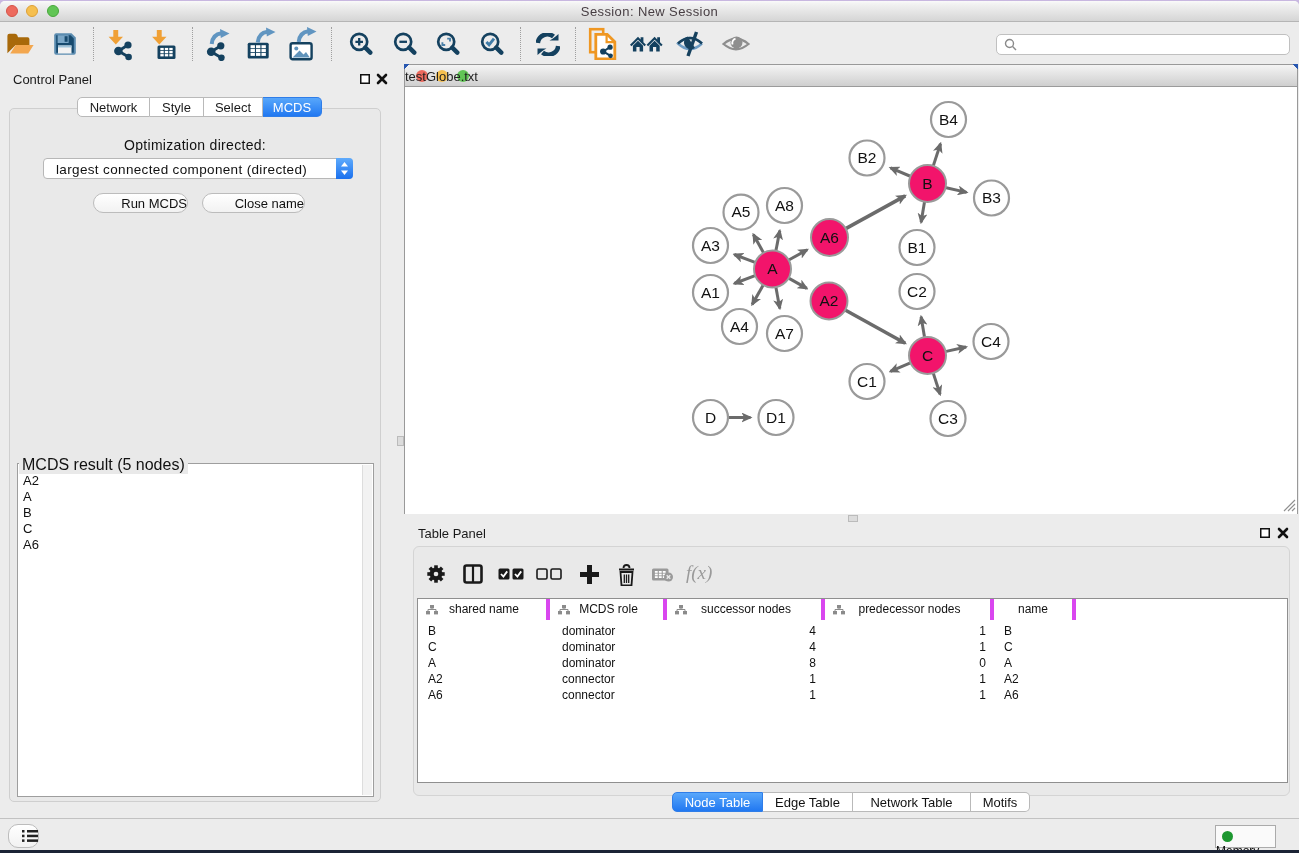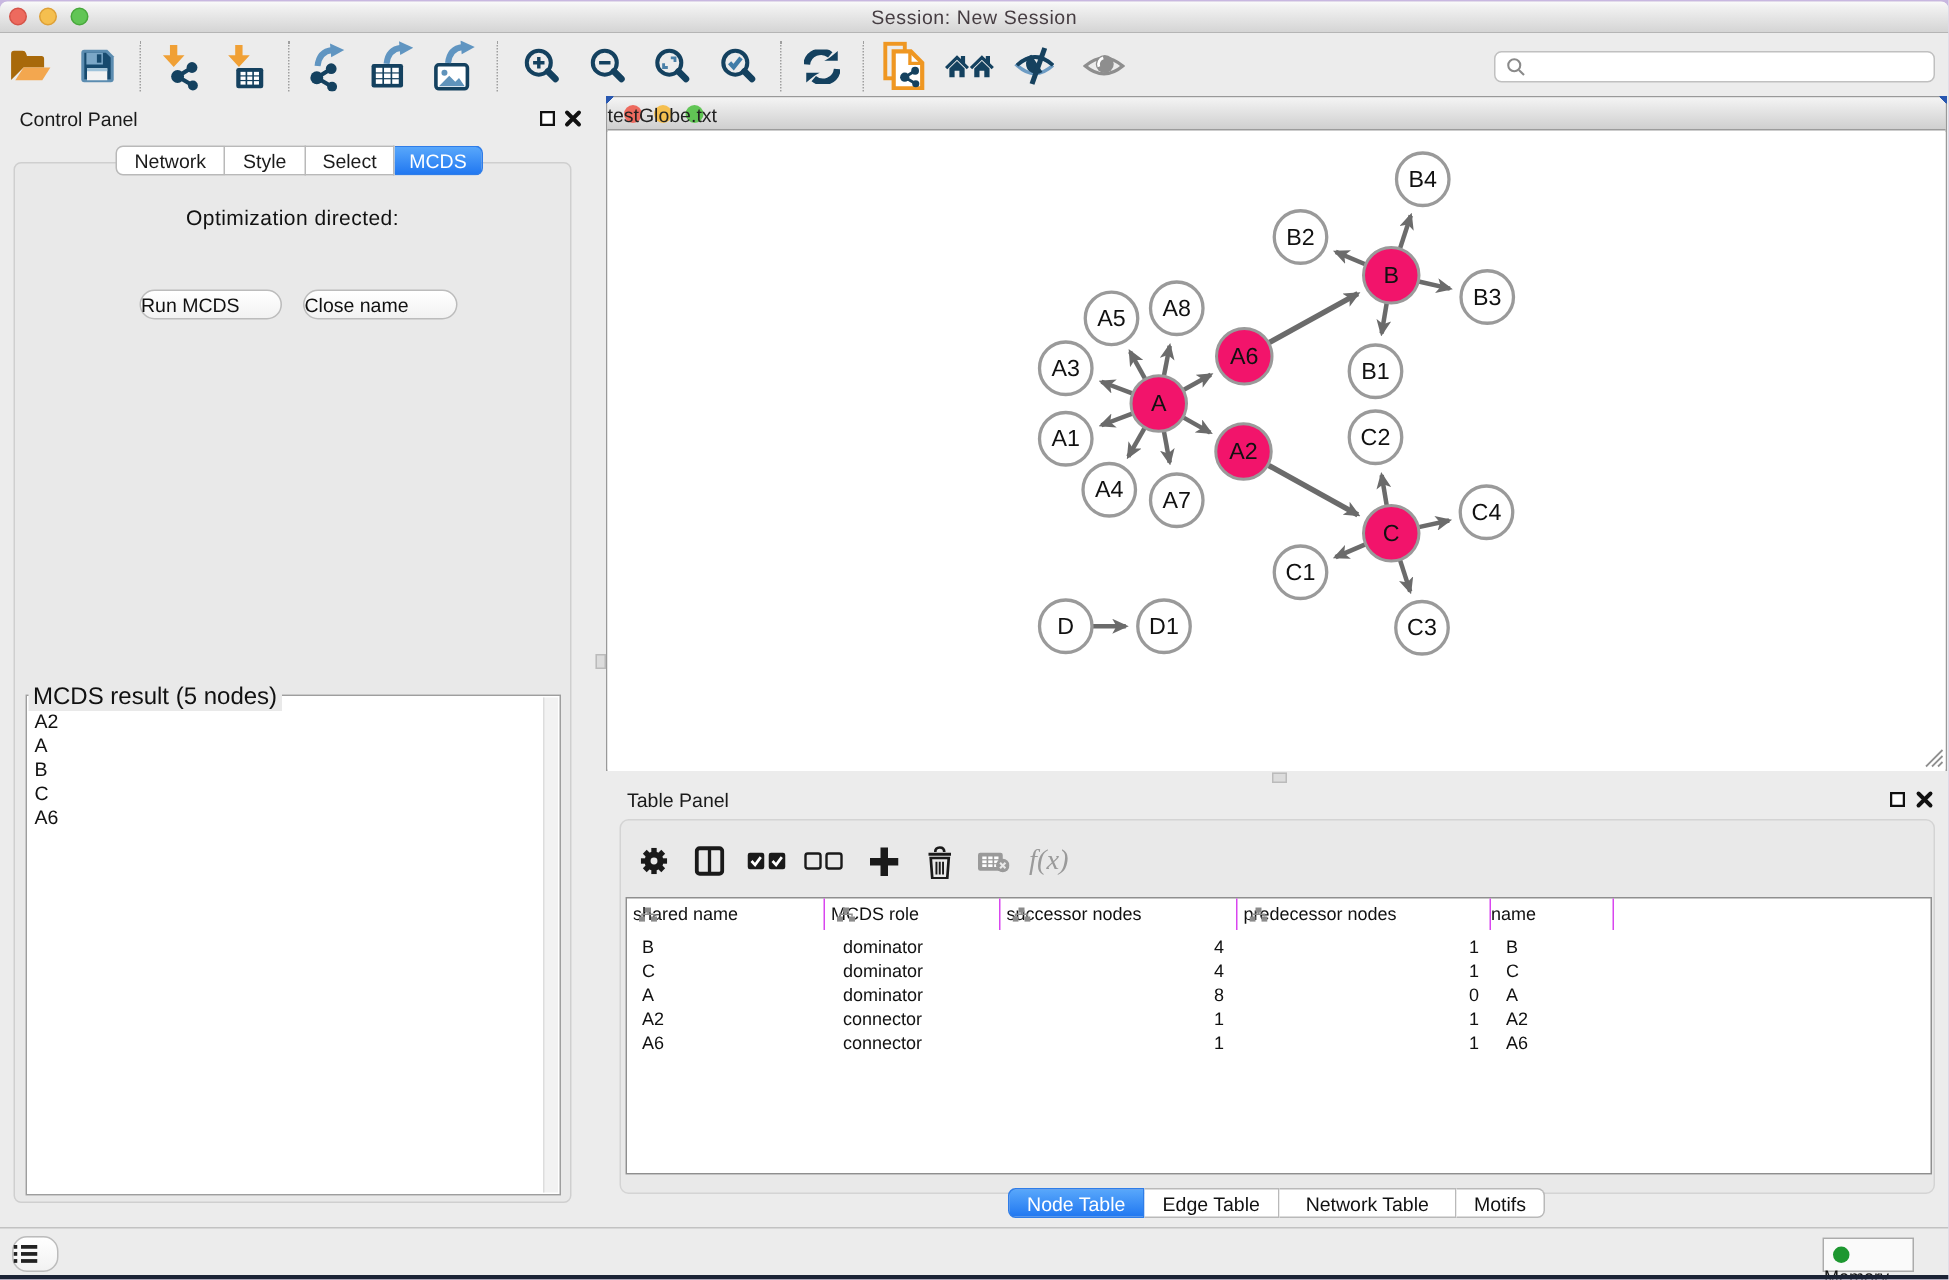--- a/index.html
+++ b/index.html
@@ -17,38 +17,38 @@
 #cp-box{position:absolute;left:9px;top:44px;width:372px;height:694px;background:#e9e9e9;border:1px solid #cfcfcf;border-radius:5px}
 .tabrow{position:absolute;display:flex;height:20px}
 .tab{height:20px;line-height:19px;font-size:13px;color:#1a1a1a;text-align:center;background:#fff;border:1px solid #b9b9b9;border-left:none;padding:0 0}
 .tab.first{border-left:1px solid #b9b9b9;border-radius:5px 0 0 5px}
 .tab.last{border-radius:0 5px 5px 0}
 .tab.sel{background:linear-gradient(#58a7fb,#2178f1);color:#fff;border-color:#2f7de8}
 #opt-label{position:absolute;left:0;top:135px;width:390px;text-align:center;font-size:14px;letter-spacing:0.3px;color:#111}
 #dropdown{position:absolute;left:43px;top:94px;width:310px;height:21px;background:#fff;border:1px solid #b7b7b7;border-radius:4px}
 #dropdown .txt{position:absolute;left:12px;top:3px;font-size:13.5px;letter-spacing:0.35px;color:#111}
 #dropdown .step{position:absolute;right:-1px;top:-1px;width:17px;height:21px;background:linear-gradient(#5fabfc,#1a70ee);border-radius:0 4px 4px 0}
-.btn{position:absolute;height:20px;background:linear-gradient(#ffffff,#f2f2f2);border:1px solid #bcbcbc;border-radius:10px;font-size:13px;color:#111;text-align:left;line-height:19px}
+.btn{position:absolute;height:20px;background:linear-gradient(#ffffff,#f2f2f2);border:1px solid #bcbcbc;border-radius:10px;font-size:13px;color:#111;text-align:right;line-height:19px}
 #fieldset{position:absolute;left:17px;top:392px;width:357px;height:341px}
 #fs-border{position:absolute;left:0;top:7px;width:357px;height:334px;border:1px solid #9e9e9e;background:#fff}
 #fs-legend{position:absolute;left:2px;top:0;background:#e9e9e9;padding:0 3px;font-size:16px;color:#111}
 #fs-list{position:absolute;left:2px;top:9px;width:343px;height:330px;background:#fff;font-size:13px;color:#111;line-height:16.1px;padding:8px 0 0 4px}
 #fs-scroll{position:absolute;right:2px;top:9px;width:10px;height:330px;background:#f2f2f2;border-left:1px solid #ddd}
 
 #nw{position:absolute;left:404px;top:63px;width:894px;height:450px;background:#fff;border:1px solid #999}
 #nw-tb{position:absolute;left:0;top:0;width:100%;height:22px;background:linear-gradient(#f4f4f4,#cfcfcf);border-bottom:1px solid #9b9b9b}
 #nw-tb .tl{position:absolute;top:5px;width:12px;height:12px;border-radius:50%}
 #nw-title{position:absolute;top:4px;width:100%;font-size:13px;color:#222}
 #nw-canvas{position:absolute;left:0;top:23px;width:892px;height:426px;background:#fff;overflow:hidden}
 
 #tp-title{position:absolute;left:418px;top:525px;font-size:13px;color:#1a1a1a}
 #tp-box{position:absolute;left:413px;top:545px;width:877px;height:250px;background:#e9e9e9;border:1px solid #d4d4d4;border-radius:6px}
 #tbl{position:absolute;left:417px;top:597px;width:871px;height:185px;background:#fff;border:1px solid #8f8f8f}
 #thead{position:absolute;left:0;top:0;height:21px;background:#f0f0f0;border-bottom:1px solid #cdcdcd}
-.th{position:absolute;top:0;height:21px;border-right:1px solid #d946ef;font-size:12px;color:#111;text-align:left;line-height:21px}
+.th{position:absolute;top:0;height:21px;border-right:4px solid #d946ef;font-size:12px;color:#111;text-align:center;line-height:21px}
 .trow{position:absolute;font-size:12px;color:#111;height:16px;line-height:16px}
 
 .btab{position:absolute;top:791px;height:20px;line-height:19px;font-size:13px;color:#111;text-align:center;background:#fff;border:1px solid #b9b9b9;border-left:none}
 
 #status{position:absolute;left:0;top:817px;width:100%;height:33px;background:#ececec;border-top:1px solid #c2c2c2}
 #memory{position:absolute;left:1215px;top:5.5px;width:61px;height:23px;background:#fafafa;border:1px solid #ababab;font-size:12px;color:#111}
 #darkstrip{position:absolute;left:0;top:850px;width:100%;height:3px;background:#1b2335}
 </style></head>
 <body>
 <div id="win">
@@ -219,20 +219,27 @@
         <path d="M2 2 L10 10 M10 2 L2 10" stroke="#111" stroke-width="2.6" stroke-linecap="round"></path>
       </svg>
     <div id="cp-box"></div>
     <div class="tabrow" style="left:77px;top:33px">
       <div class="tab first" style="width:73px">Network</div>
       <div class="tab" style="width:54px">Style</div>
       <div class="tab" style="width:59px">Select</div>
       <div class="tab sel last" style="width:59px">MCDS</div>
     </div>
     <div id="opt-label" style="top:73px">Optimization directed:</div>
+    <div id="dropdown" style="top:94px">
+      <div class="txt">largest connected component (directed)</div>
+      <div class="step"><svg width="17" height="21" viewBox="0 0 17 21">
+            <path d="M5 8.5 L8.5 4 L12 8.5 z" fill="#fff"></path>
+            <path d="M5 12.5 L8.5 17 L12 12.5 z" fill="#fff"></path>
+          </svg></div>
+    </div>
     <div class="btn" style="left:93px;top:129px;width:95px">Run MCDS</div>
     <div class="btn" style="left:202px;top:129px;width:103px">Close name</div>
     <div id="fieldset">
       <div id="fs-border"></div>
       <div id="fs-list">A2<br>A<br>B<br>C<br>A6</div>
       <div id="fs-scroll"></div>
       <div id="fs-legend">MCDS result (5 nodes)</div>
     </div>
   </div>
   <div style="position:absolute;left:397px;top:435px;width:7px;height:10px;background:#dcdcdc;border:1px solid #bbb"></div>

